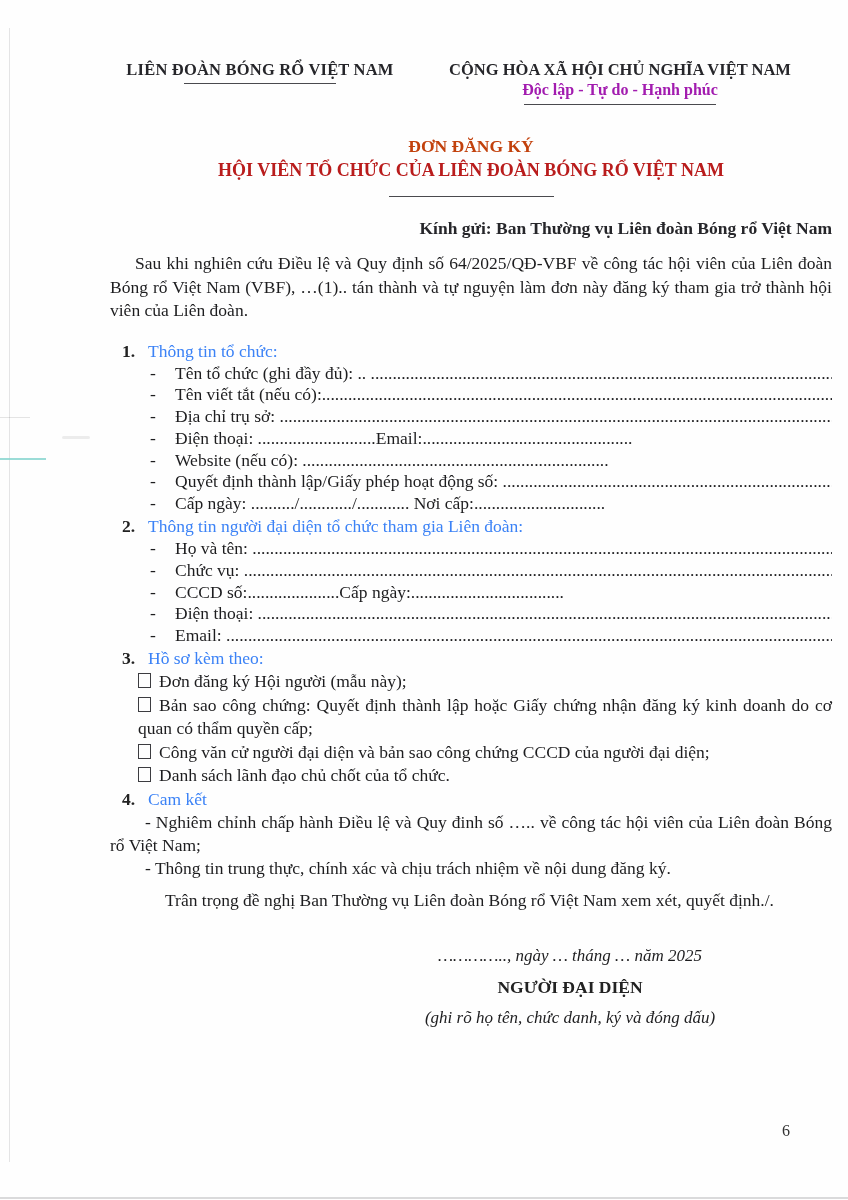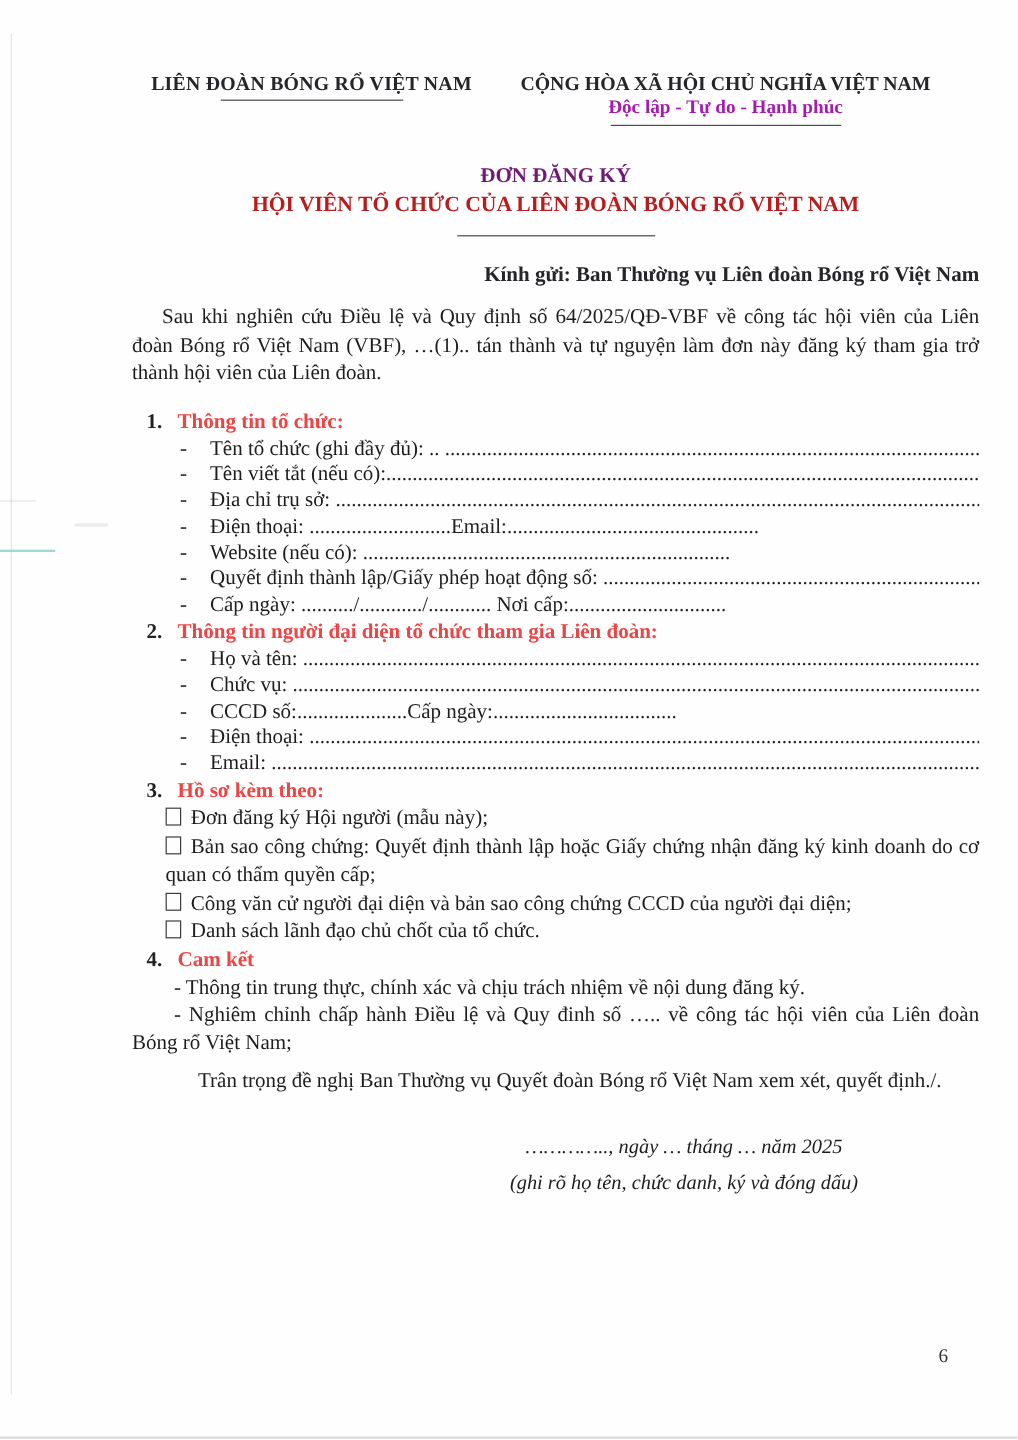--- a/index.html
+++ b/index.html
@@ -8,55 +8,55 @@
     width:848px;height:1200px;
     background:#fefefe;
     font-family:"Liberation Serif","DejaVu Serif",serif;
     color:#1d1d1f;
     overflow:hidden;
     box-sizing:border-box;
   }
   .content{
     position:relative;
     margin-left:110px;
-    margin-right:32px;
+    margin-right:16px;
   }
   
   .header-row{
     display:flex;
     justify-content:space-between;
     padding-top:60px;
   }
   .header-left{width:300px;text-align:center;}
   .header-right{width:392px;margin-right:16px;text-align:center;}
   .org-name{
     font-weight:bold;font-size:16.5px;line-height:19px;color:#26262a;
     letter-spacing:0.2px;
   }
   .republic-line1{font-weight:bold;font-size:16.5px;line-height:19px;color:#26262a;}
   .republic-line2{font-weight:bold;font-size:16px;line-height:20px;margin-top:1px;color:#a21caf;}
   .rule{height:0;border-bottom:1.6px solid #4a4a4e;}
   .rule-org{width:152px;margin:4px auto 0 auto;}
   .rule-motto{width:192px;margin:4px auto 0 auto;}
   
   .title-block{margin-top:30px;text-align:center;}
-  .title-line1{font-weight:bold;font-size:17.5px;line-height:23px;color:#701a75;}
+  .title-line1{font-weight:bold;font-size:17.5px;line-height:23px;color:#c2410c;}
   .title-line2{font-weight:bold;font-size:18px;line-height:25px;color:#b91c1c;}
   .rule-title{width:165px;margin:13px auto 0 auto;border-bottom:1.8px solid #4a4a4e;}
   
   .salutation{margin-top:21px;text-align:right;font-weight:bold;font-size:17.5px;color:#26262a;}
   .intro{
     margin-top:13px;font-size:17.5px;line-height:23.5px;
     text-align:justify;text-indent:25px;
   }
   
   .sections{margin-top:17px;font-size:17.5px;}
   .sec-head{line-height:23px;}
   .sec-num{display:inline-block;margin-left:12px;width:26px;font-weight:bold;color:#222;}
-  .sec-title{font-weight:bold;color:#ef4444;}
+  .sec-title{font-weight:normal;color:#3b82f6;}
   .ditem{display:flex;padding-left:40px;line-height:21.8px;}
   .dash{width:25px;flex:none;}
   .dline{flex:1;white-space:nowrap;overflow:hidden;}
   .citem{padding-left:28px;line-height:23.5px;text-align:justify;}
   .cbox{
     display:inline-block;width:11px;height:13px;
     border:1.3px solid #3c3c40;margin-right:8px;
     vertical-align:-1px;background:transparent;
   }
   .commit{line-height:23px;text-indent:35px;text-align:justify;}
@@ -179,27 +179,28 @@
       <div class="citem">
         <span class="cbox"></span><span>Công văn cử người đại diện và bản sao công chứng CCCD của người đại diện;</span>
       </div>
       <div class="citem">
         <span class="cbox"></span><span>Danh sách lãnh đạo chủ chốt của tổ chức.</span>
       </div>
 
       <div class="sec-head">
         <span class="sec-num">4.</span><span class="sec-title">Cam kết</span>
       </div>
+      <div class="commit">- Nghiêm chỉnh chấp hành Điều lệ và Quy đinh số ….. về công tác hội viên của Liên đoàn Bóng rổ Việt Nam;</div>
       <div class="commit">- Thông tin trung thực, chính xác và chịu trách nhiệm về nội dung đăng ký.</div>
-      <div class="commit">- Nghiêm chỉnh chấp hành Điều lệ và Quy đinh số ….. về công tác hội viên của Liên đoàn Bóng rổ Việt Nam;</div>
-    </div>
-
-    <div class="closing">Trân trọng đề nghị Ban Thường vụ Quyết đoàn Bóng rổ Việt Nam xem xét, quyết định./.</div>
+    </div>
+
+    <div class="closing">Trân trọng đề nghị Ban Thường vụ Liên đoàn Bóng rổ Việt Nam xem xét, quyết định./.</div>
 
     <div class="sig-block">
       <div class="sig-date">………….., ngày … tháng … năm 2025</div>
+      <div class="sig-title">NGƯỜI ĐẠI DIỆN</div>
       <div class="sig-note">(ghi rõ họ tên, chức danh, ký và đóng dấu)</div>
     </div>
 
   </div>
 
   <div class="page-number">6</div>
 </div>
 
 </body></html>

